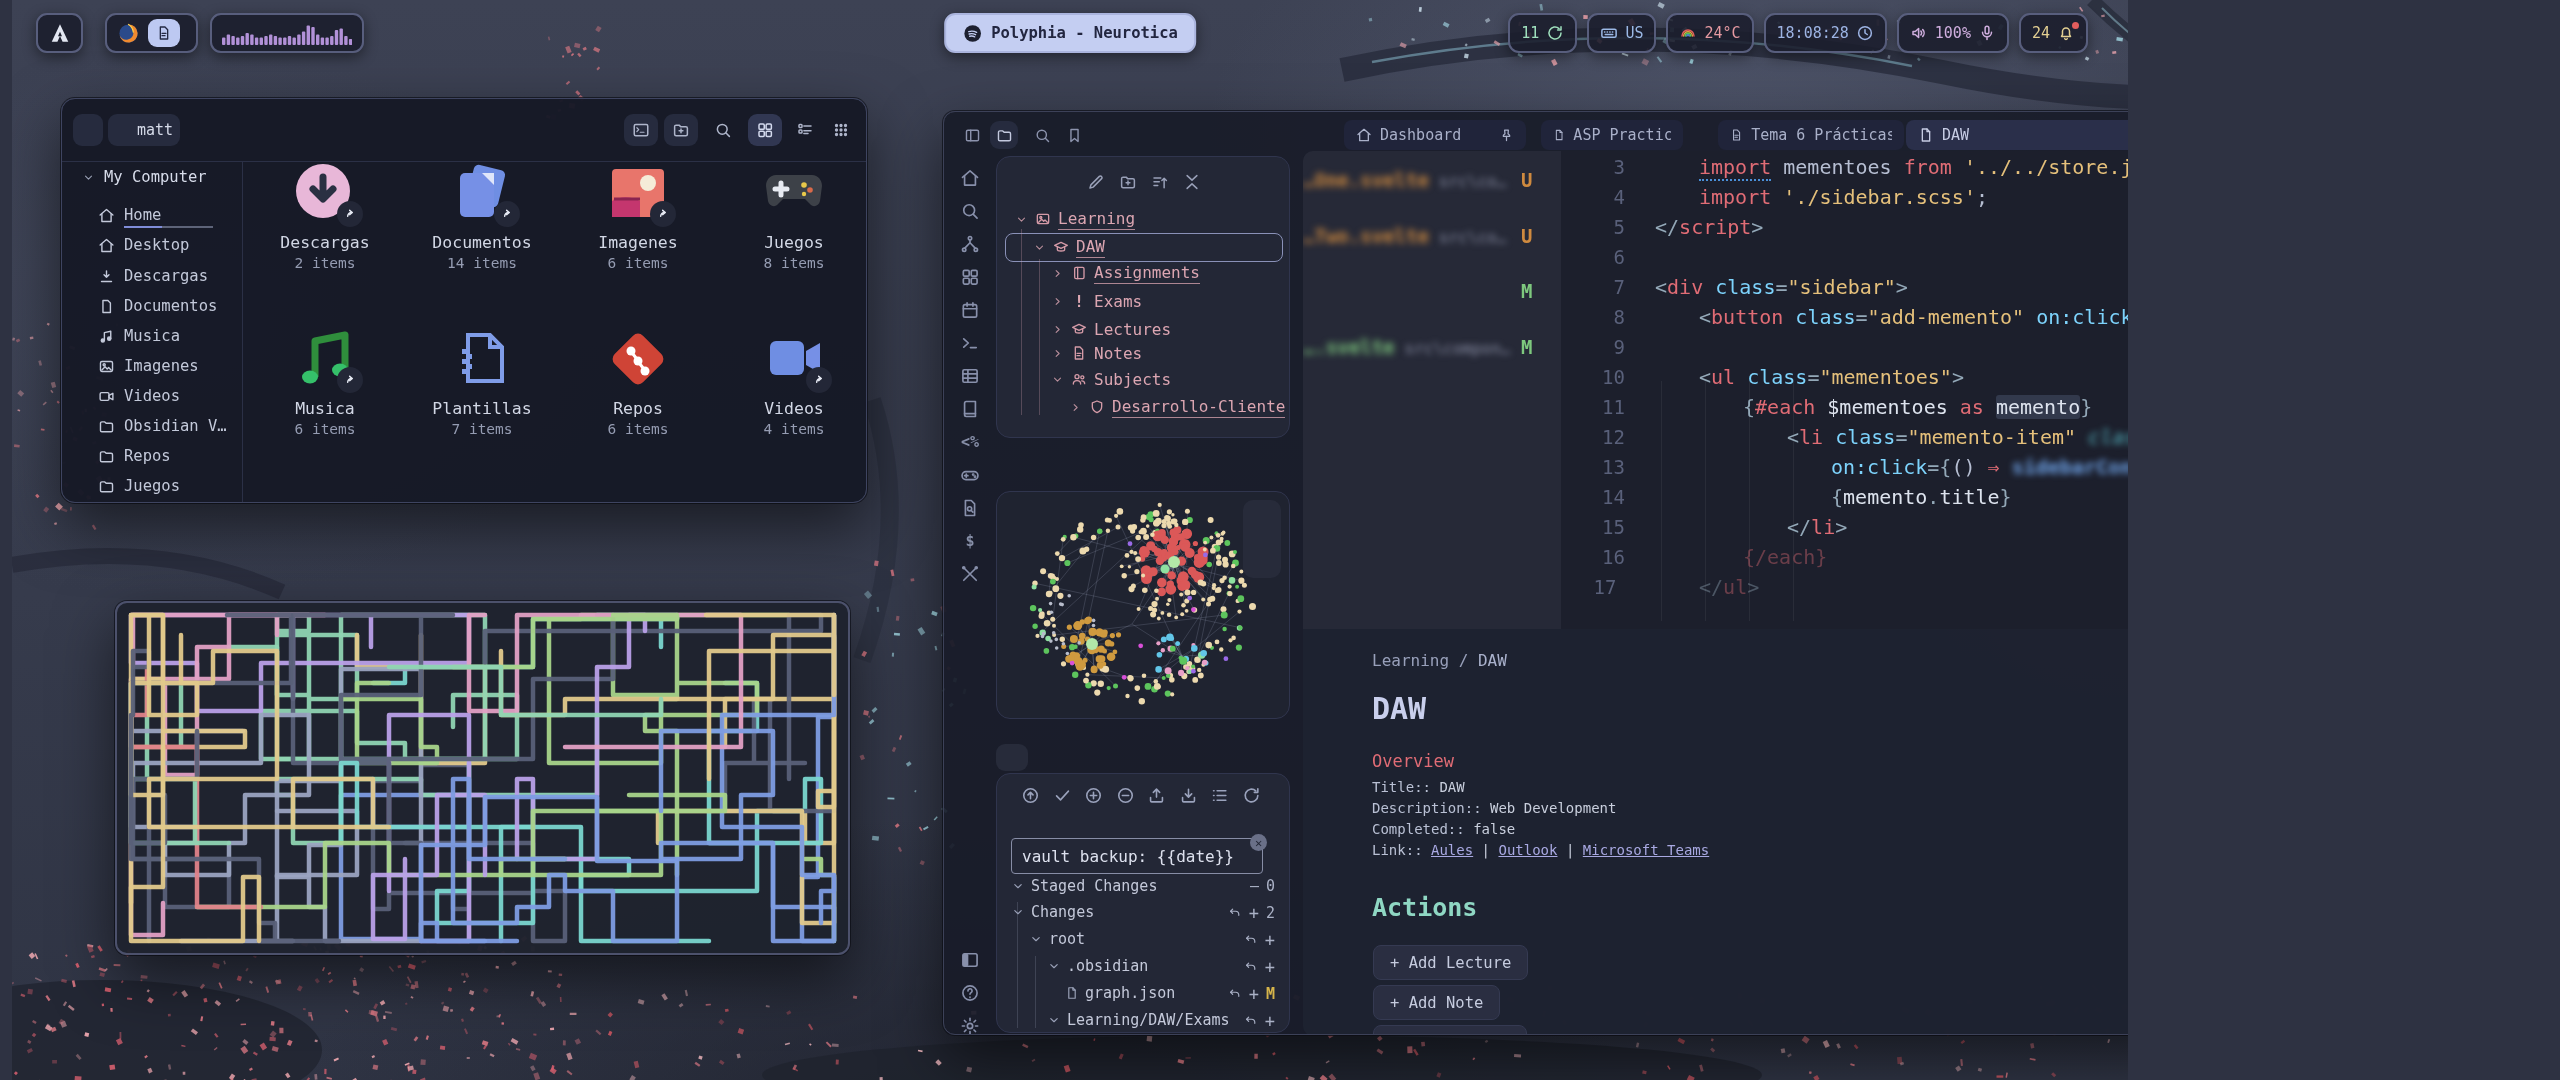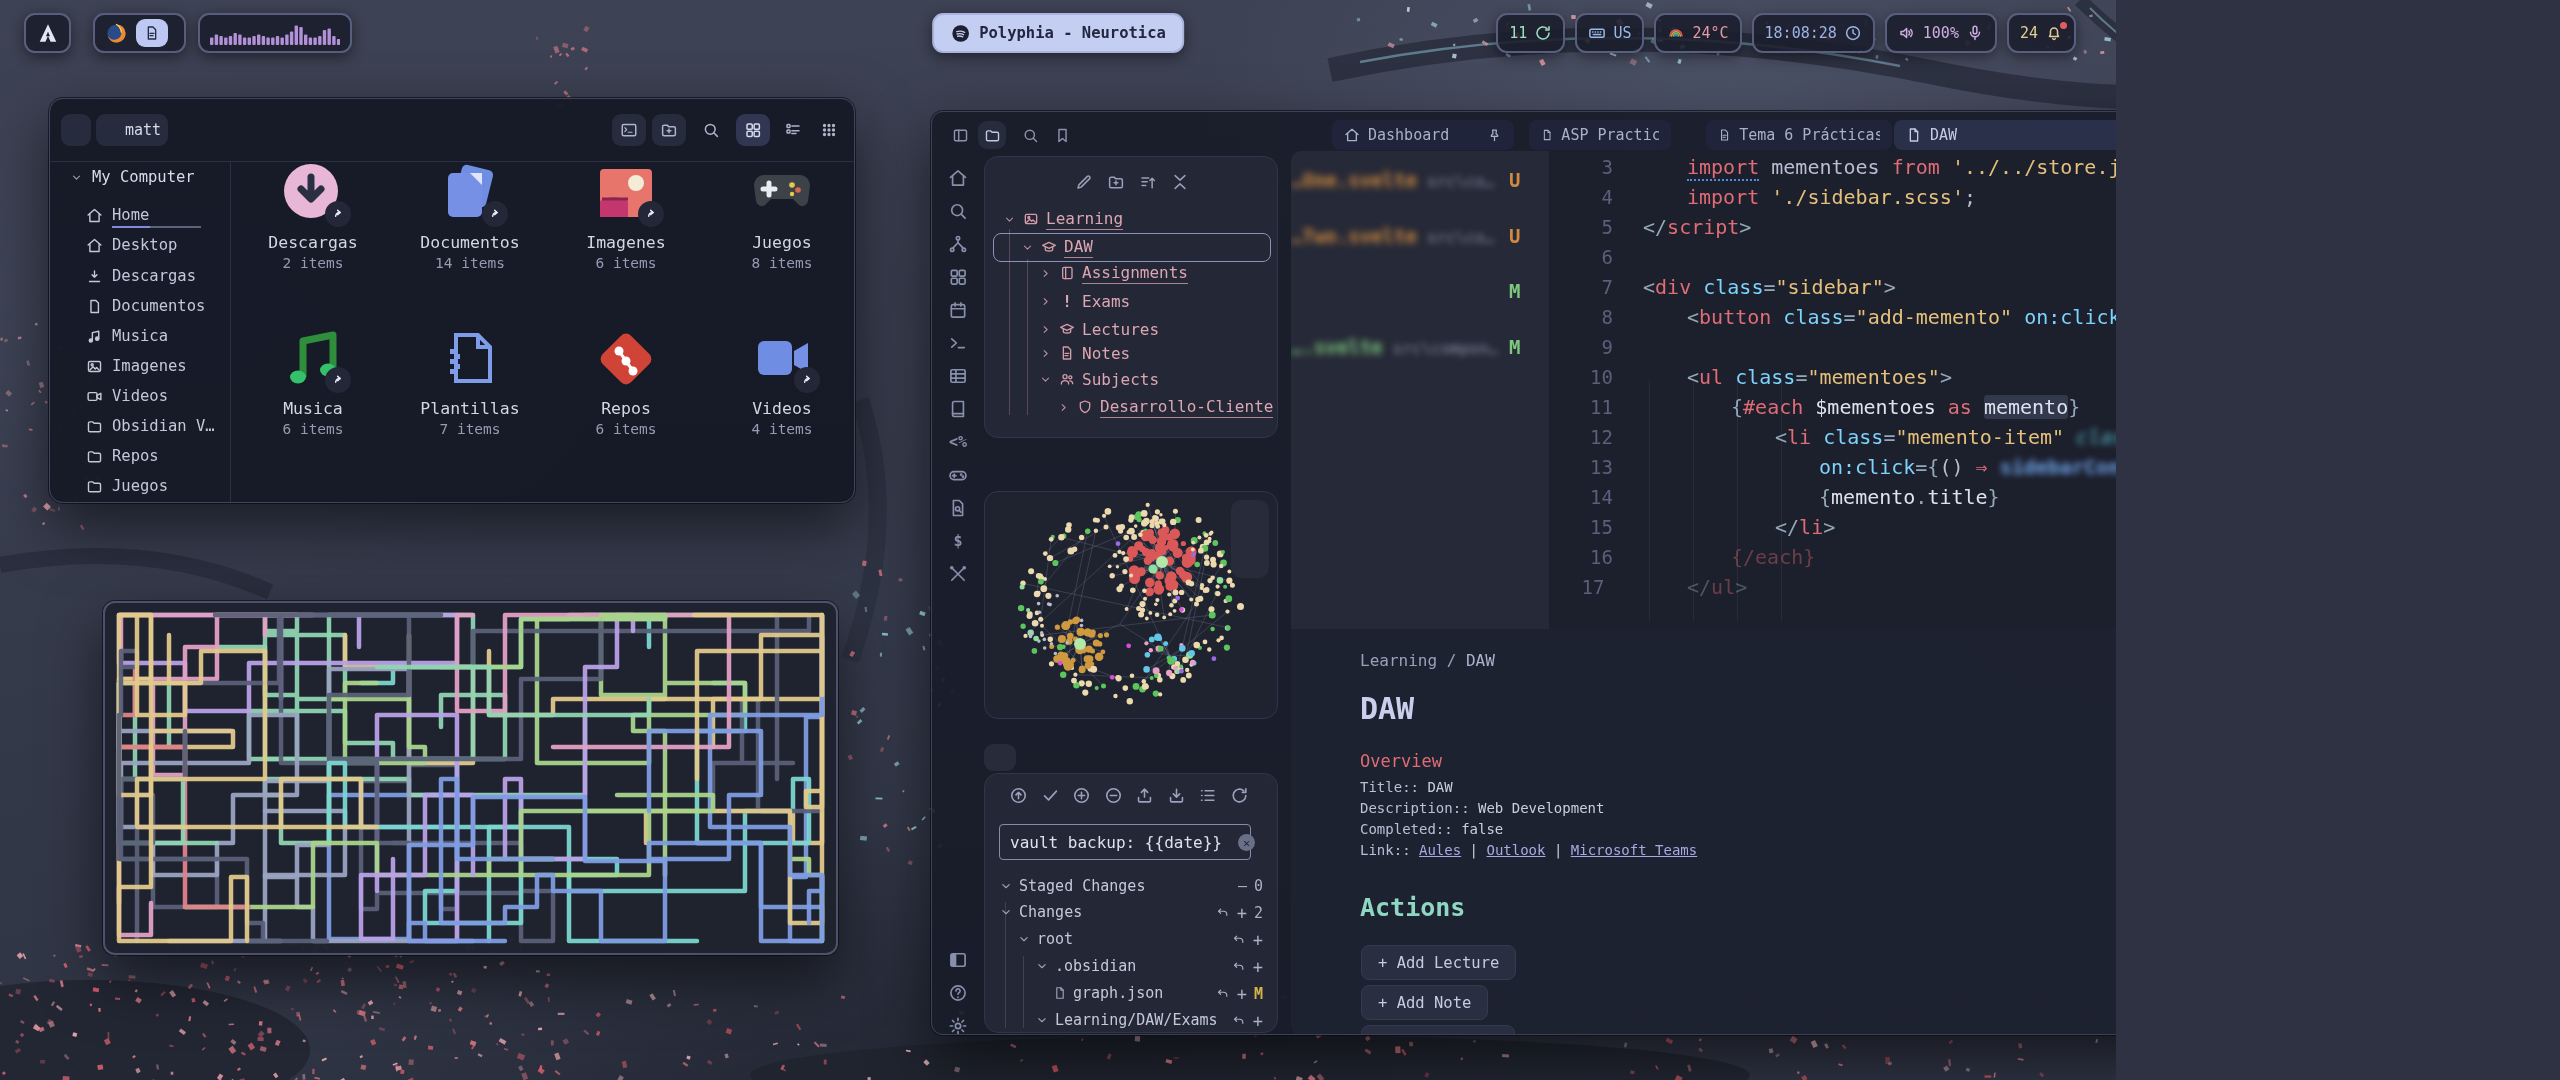--- a/index.html
+++ b/index.html
@@ -3,21 +3,21 @@
 <meta charset="utf-8">
 <style>
   html,body{margin:0;padding:0;background:#2e3242;}
   #stage{position:relative;width:2116px;height:1080px;overflow:hidden;
     font-family:"DejaVu Sans Mono",monospace;
     background:
       radial-gradient(900px 500px at 82% 12%, rgba(104,112,138,.38), rgba(0,0,0,0) 60%),
       radial-gradient(700px 420px at 8% 30%, rgba(70,76,96,.5), rgba(0,0,0,0) 65%),
       radial-gradient(1000px 500px at 45% 108%, rgba(30,33,44,.85), rgba(0,0,0,0) 70%),
       radial-gradient(500px 300px at 100% 55%, rgba(88,96,120,.4), rgba(0,0,0,0) 70%),
-      linear-gradient(#3d4254,#363b4c 55%,#2f3444);}
+      linear-gradient(#3d4254,#363b4c 55%,#2f3444); margin-left: 12px;}
   .abs{position:absolute;}
   .nosel{user-select:none;}
   svg{display:block;}
   .ic{display:inline-flex;align-items:center;justify-content:center;}
   .ic svg{width:100%;height:100%;}
   .gi{font-weight:bold;}
 
   
   .pill{position:absolute;top:13px;height:40px;border-radius:11px;background:rgba(26,29,43,.88);
     border:2px solid #585e7d;box-sizing:border-box;display:flex;align-items:center;gap:8px;
@@ -84,21 +84,21 @@
   .selbox{position:absolute;border:1.5px solid #8a91b8;border-radius:8px;}
   .guide{position:absolute;width:1px;background:rgba(220,166,178,.28);}
   .gitrow{position:absolute;height:24px;display:flex;align-items:center;gap:6px;color:#c4c9da;
     font-size:15px;white-space:nowrap;}
   .gitrow .chev{width:12px;height:12px;color:#8e95ad;}
   .gitrow .ic{width:14px;height:14px;color:#9aa1b8;}
   .gctl{position:absolute;display:flex;align-items:center;gap:7px;color:#aab1c6;font-size:15px;}
   .gctl .ic{width:14px;height:14px;}
   .gctl .m{color:#d6b44a;font-weight:bold;}
   .gguide{position:absolute;width:1px;background:rgba(160,168,190,.22);}
-  #commitbox{position:absolute;left:14px;top:50px;width:252px;height:36px;background:transparent;
+  #commitbox{position:absolute;left:14px;top:64px;width:252px;height:36px;background:transparent;
     border:1px solid #878da6;border-radius:4px;color:#dde1ee;font:16px "DejaVu Sans Mono",monospace;
     padding:0 28px 0 10px;box-sizing:border-box;}
   .clearx{position:absolute;width:17px;height:17px;border-radius:50%;background:#6a7088;color:#232736;
     display:flex;align-items:center;justify-content:center;font-size:12px;font-weight:bold;}
 
   
   #main{position:absolute;left:359px;top:39px;width:1196px;height:885px;background:rgba(30,34,48,.93);
     border-radius:10px;overflow:hidden;}
   #vsside{position:absolute;left:0;top:0;width:258px;height:478px;background:rgba(42,45,58,.72);}
   #vscode{position:absolute;left:258px;top:0;right:0;height:478px;background:rgba(28,31,43,.75);}

